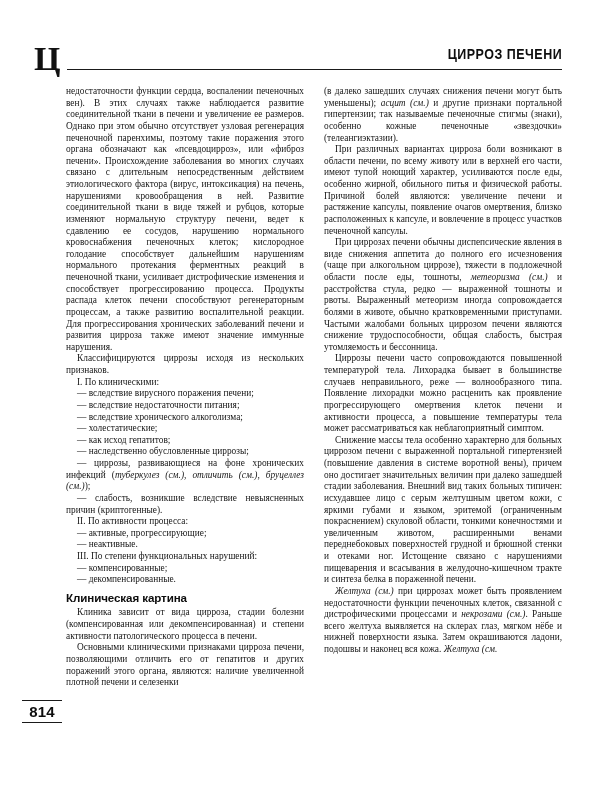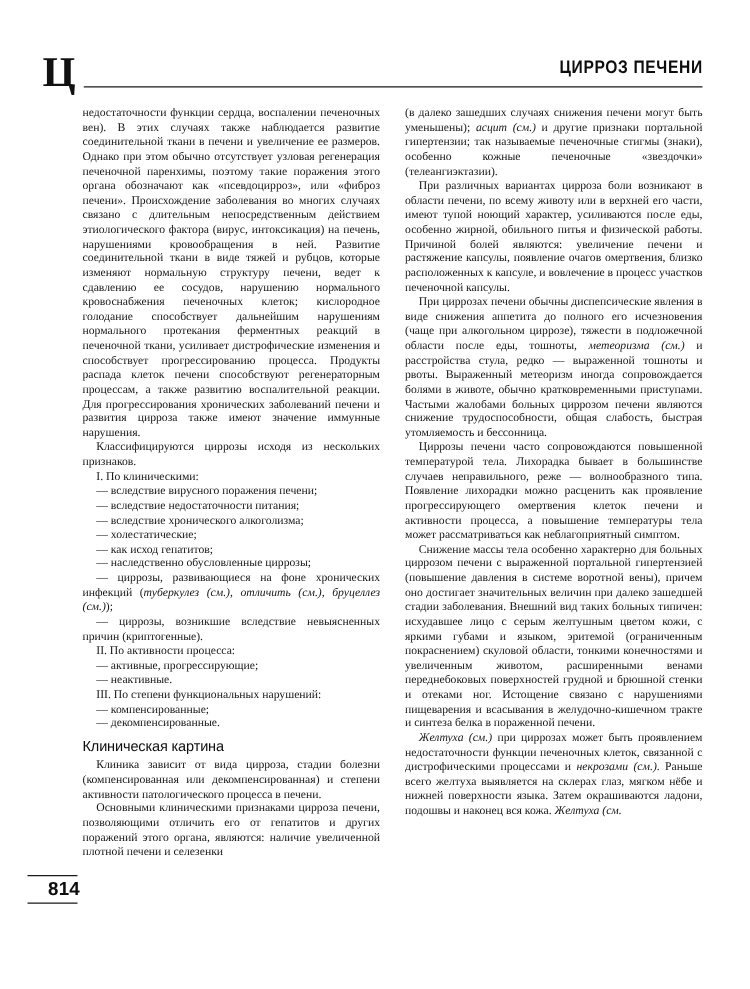--- a/index.html
+++ b/index.html
@@ -64,21 +64,21 @@
     height: 0;
     border-top: 1.4px solid #1a1a1a;
   }
 
   
   .folio {
     position: absolute;
     left: 20px;
     top: 700px;
     width: 44px;
-    text-align: right;
+    text-align: center;
   }
   .folio-rule {
     height: 0;
     border-top: 1.2px solid #1a1a1a;
     margin: 0 2px;
   }
   .folio-num {
     font-family: "Liberation Sans", "DejaVu Sans", sans-serif;
     font-weight: bold;
     font-size: 15px;
@@ -110,21 +110,21 @@
     margin: 0;
   }
   .col p.indent {
     text-indent: 11px;
   }
   .col p.flush {
     text-indent: 0;
   }
   .sec-head {
     font-family: "Liberation Sans", "DejaVu Sans", sans-serif;
-    font-weight: normal;
+    font-weight: bold;
     font-size: 11.6px;
     line-height: 14px;
     margin: 5px 0 2.5px 0;
     letter-spacing: -0.1px;
     color: #0d0d0d;
   }
   .it {
     font-style: italic;
   }
 </style>
@@ -150,21 +150,21 @@
         <p class="flush"><span>недостаточности функции сердца, воспалении печеночных вен). В этих случаях также наблюдается развитие соединительной ткани в печени и увеличение ее размеров. Однако при этом обычно отсутствует узловая регенерация печеночной паренхимы, поэтому такие поражения этого органа обозначают как «псевдоцирроз», или «фиброз печени». Происхождение заболевания во многих случаях связано с длительным непосредственным действием этиологического фактора (вирус, интоксикация) на печень, нарушениями кровообращения в ней. Развитие соединительной ткани в виде тяжей и рубцов, которые изменяют нормальную структуру печени, ведет к сдавлению ее сосудов, нарушению нормального кровоснабжения печеночных клеток; кислородное голодание способствует дальнейшим нарушениям нормального протекания ферментных реакций в печеночной ткани, усиливает дистрофические изменения и способствует прогрессированию процесса. Продукты распада клеток печени способствуют регенераторным процессам, а также развитию воспалительной реакции. Для прогрессирования хронических заболеваний печени и развития цирроза также имеют значение иммунные нарушения.</span></p>
         <p class="indent"><span>Классифицируются циррозы исходя из нескольких признаков.</span></p>
         <p class="indent"><span>I. По клиническими:</span></p>
         <p class="indent"><span>— вследствие вирусного поражения печени;</span></p>
         <p class="indent"><span>— вследствие недостаточности питания;</span></p>
         <p class="indent"><span>— вследствие хронического алкоголизма;</span></p>
         <p class="indent"><span>— холестатические;</span></p>
         <p class="indent"><span>— как исход гепатитов;</span></p>
         <p class="indent"><span>— наследственно обусловленные циррозы;</span></p>
         <p class="indent"><span>— циррозы, развивающиеся на фоне хронических инфекций (</span><span class="it">туберкулез (см.)</span><span>, </span><span class="it">отличить (см.)</span><span>, </span><span class="it">бруцеллез (см.)</span><span>);</span></p>
-        <p class="indent"><span>— циррозы, возникшие вследствие невыясненных причин (криптогенные).</span></p>
+        <p class="indent"><span>— слабость, возникшие вследствие невыясненных причин (криптогенные).</span></p>
         <p class="indent"><span>II. По активности процесса:</span></p>
         <p class="indent"><span>— активные, прогрессирующие;</span></p>
         <p class="indent"><span>— неактивные.</span></p>
         <p class="indent"><span>III. По степени функциональных нарушений:</span></p>
         <p class="indent"><span>— компенсированные;</span></p>
         <p class="indent"><span>— декомпенсированные.</span></p>
         <div class="sec-head">Клиническая картина</div>
         <p class="indent"><span>Клиника зависит от вида цирроза, стадии болезни (компенсированная или декомпенсированная) и степени активности патологического процесса в печени.</span></p>
         <p class="indent"><span>Основными клиническими признаками цирроза печени, позволяющими отличить его от гепатитов и других поражений этого органа, являются: наличие увеличенной плотной печени и селезенки</span></p>
       </div>

